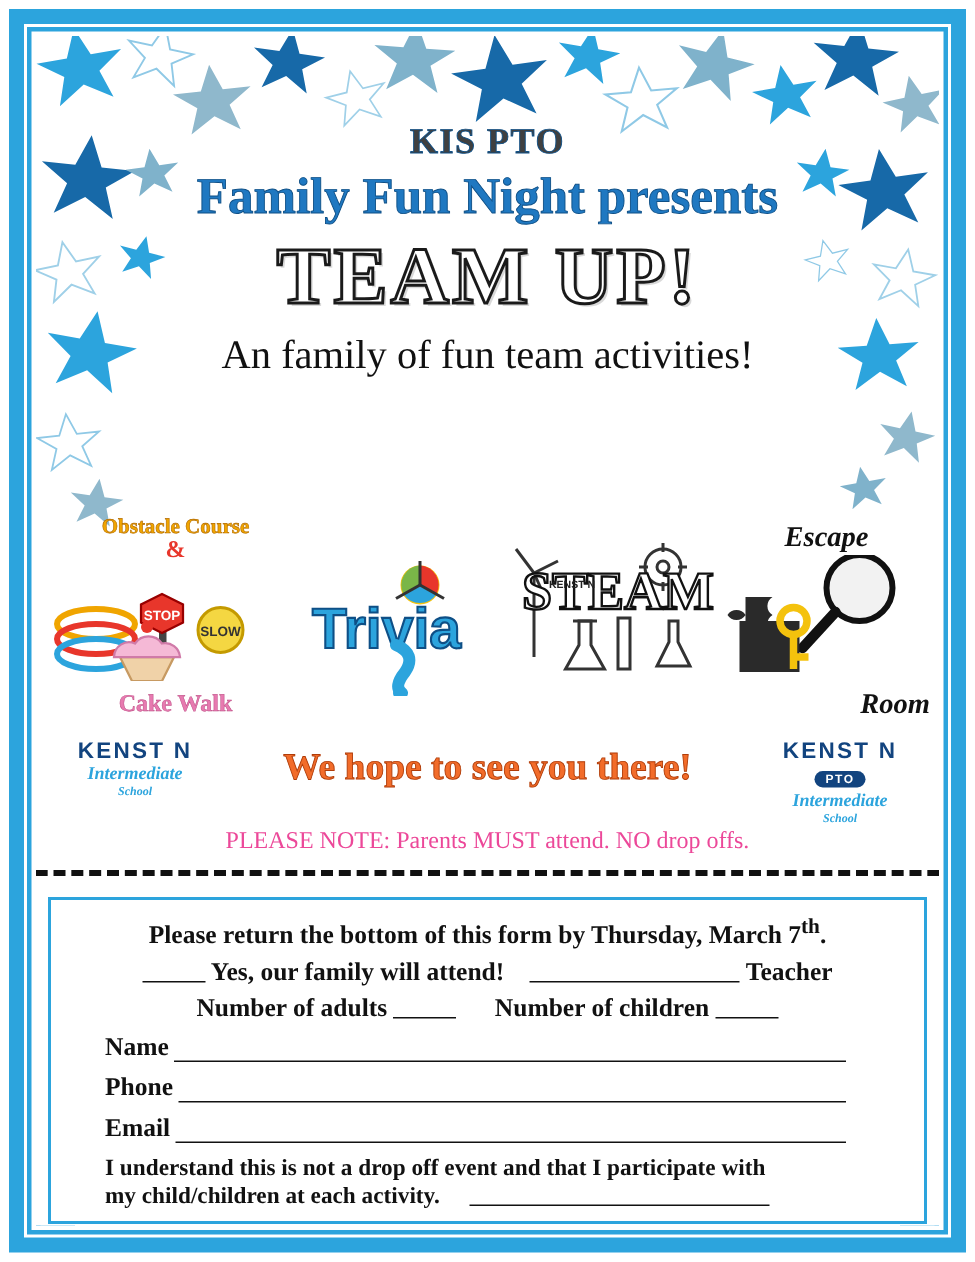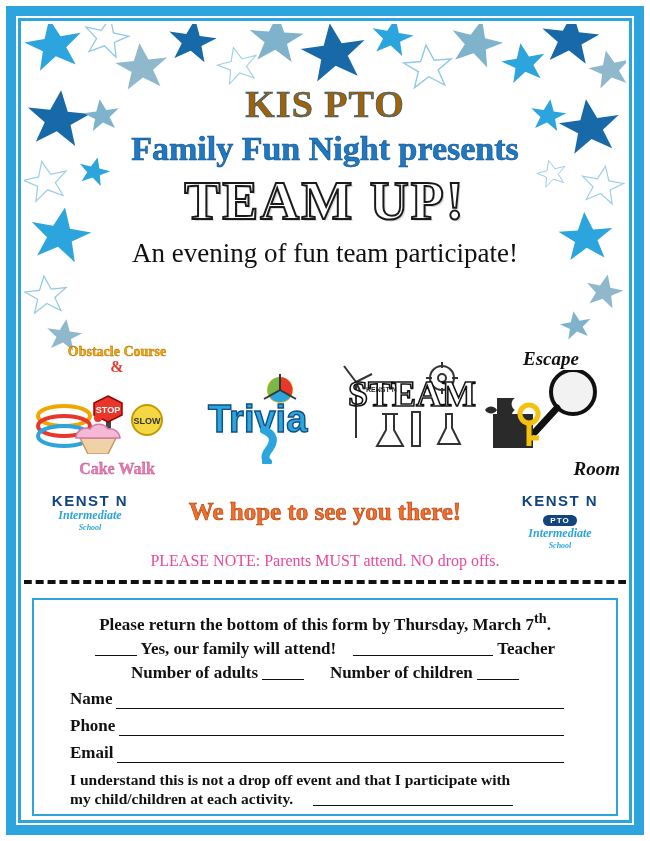--- a/index.html
+++ b/index.html
@@ -56,22 +56,22 @@
 
   
   .headline{
     position:absolute;
     left:0;right:0;top:58px;
     text-align:center;
   }
   .kis{
     font-family:"Liberation Serif", serif;
     font-weight:bold;
-    font-size:38px;
-    color:#a16207;
+    font-size:24px;
+    color:#404040;
     letter-spacing:1px;
     -webkit-text-stroke:0.6px #0e4f86;
     margin:0;
   }
   .ffn{
     font-family:"Liberation Serif", serif;
     font-weight:bold;
     font-size:34px;
     color:#1f78c1;
     -webkit-text-stroke:0.6px #0e4f86;
@@ -295,21 +295,21 @@
         <use href="#st" transform="translate(552,302) scale(0.30) rotate(-10)" fill="#7fb2cb"></use>
         <use href="#st" transform="translate(524,92) scale(0.34) rotate(8)" fill="#2ca4dd"></use>
         <use href="#st" transform="translate(528,150) scale(0.28) rotate(-14)" fill="#ffffff" stroke="#8fc9e6" stroke-width="3"></use>
       </g>
     </svg>
 
     <div class="headline">
       <div class="kis">KIS PTO</div>
       <div class="ffn">Family Fun Night presents</div>
       <div class="teamup">TEAM UP!</div>
-      <div class="subtitle">An evening of fun team participate!</div>
+      <div class="subtitle">An family of fun team activities!</div>
     </div>
 
     <div class="icons">
 
       <div class="icon-box obs">
         <div class="obs-title">Obstacle Course</div>
         <div class="obs-amp">&amp;</div>
         <svg width="170" height="78" viewBox="0 0 170 78">
           <ellipse cx="32" cy="40" rx="26" ry="10" fill="none" stroke="#f0a500" stroke-width="4"></ellipse>
           <ellipse cx="32" cy="50" rx="26" ry="10" fill="none" stroke="#e8362b" stroke-width="4"></ellipse>

